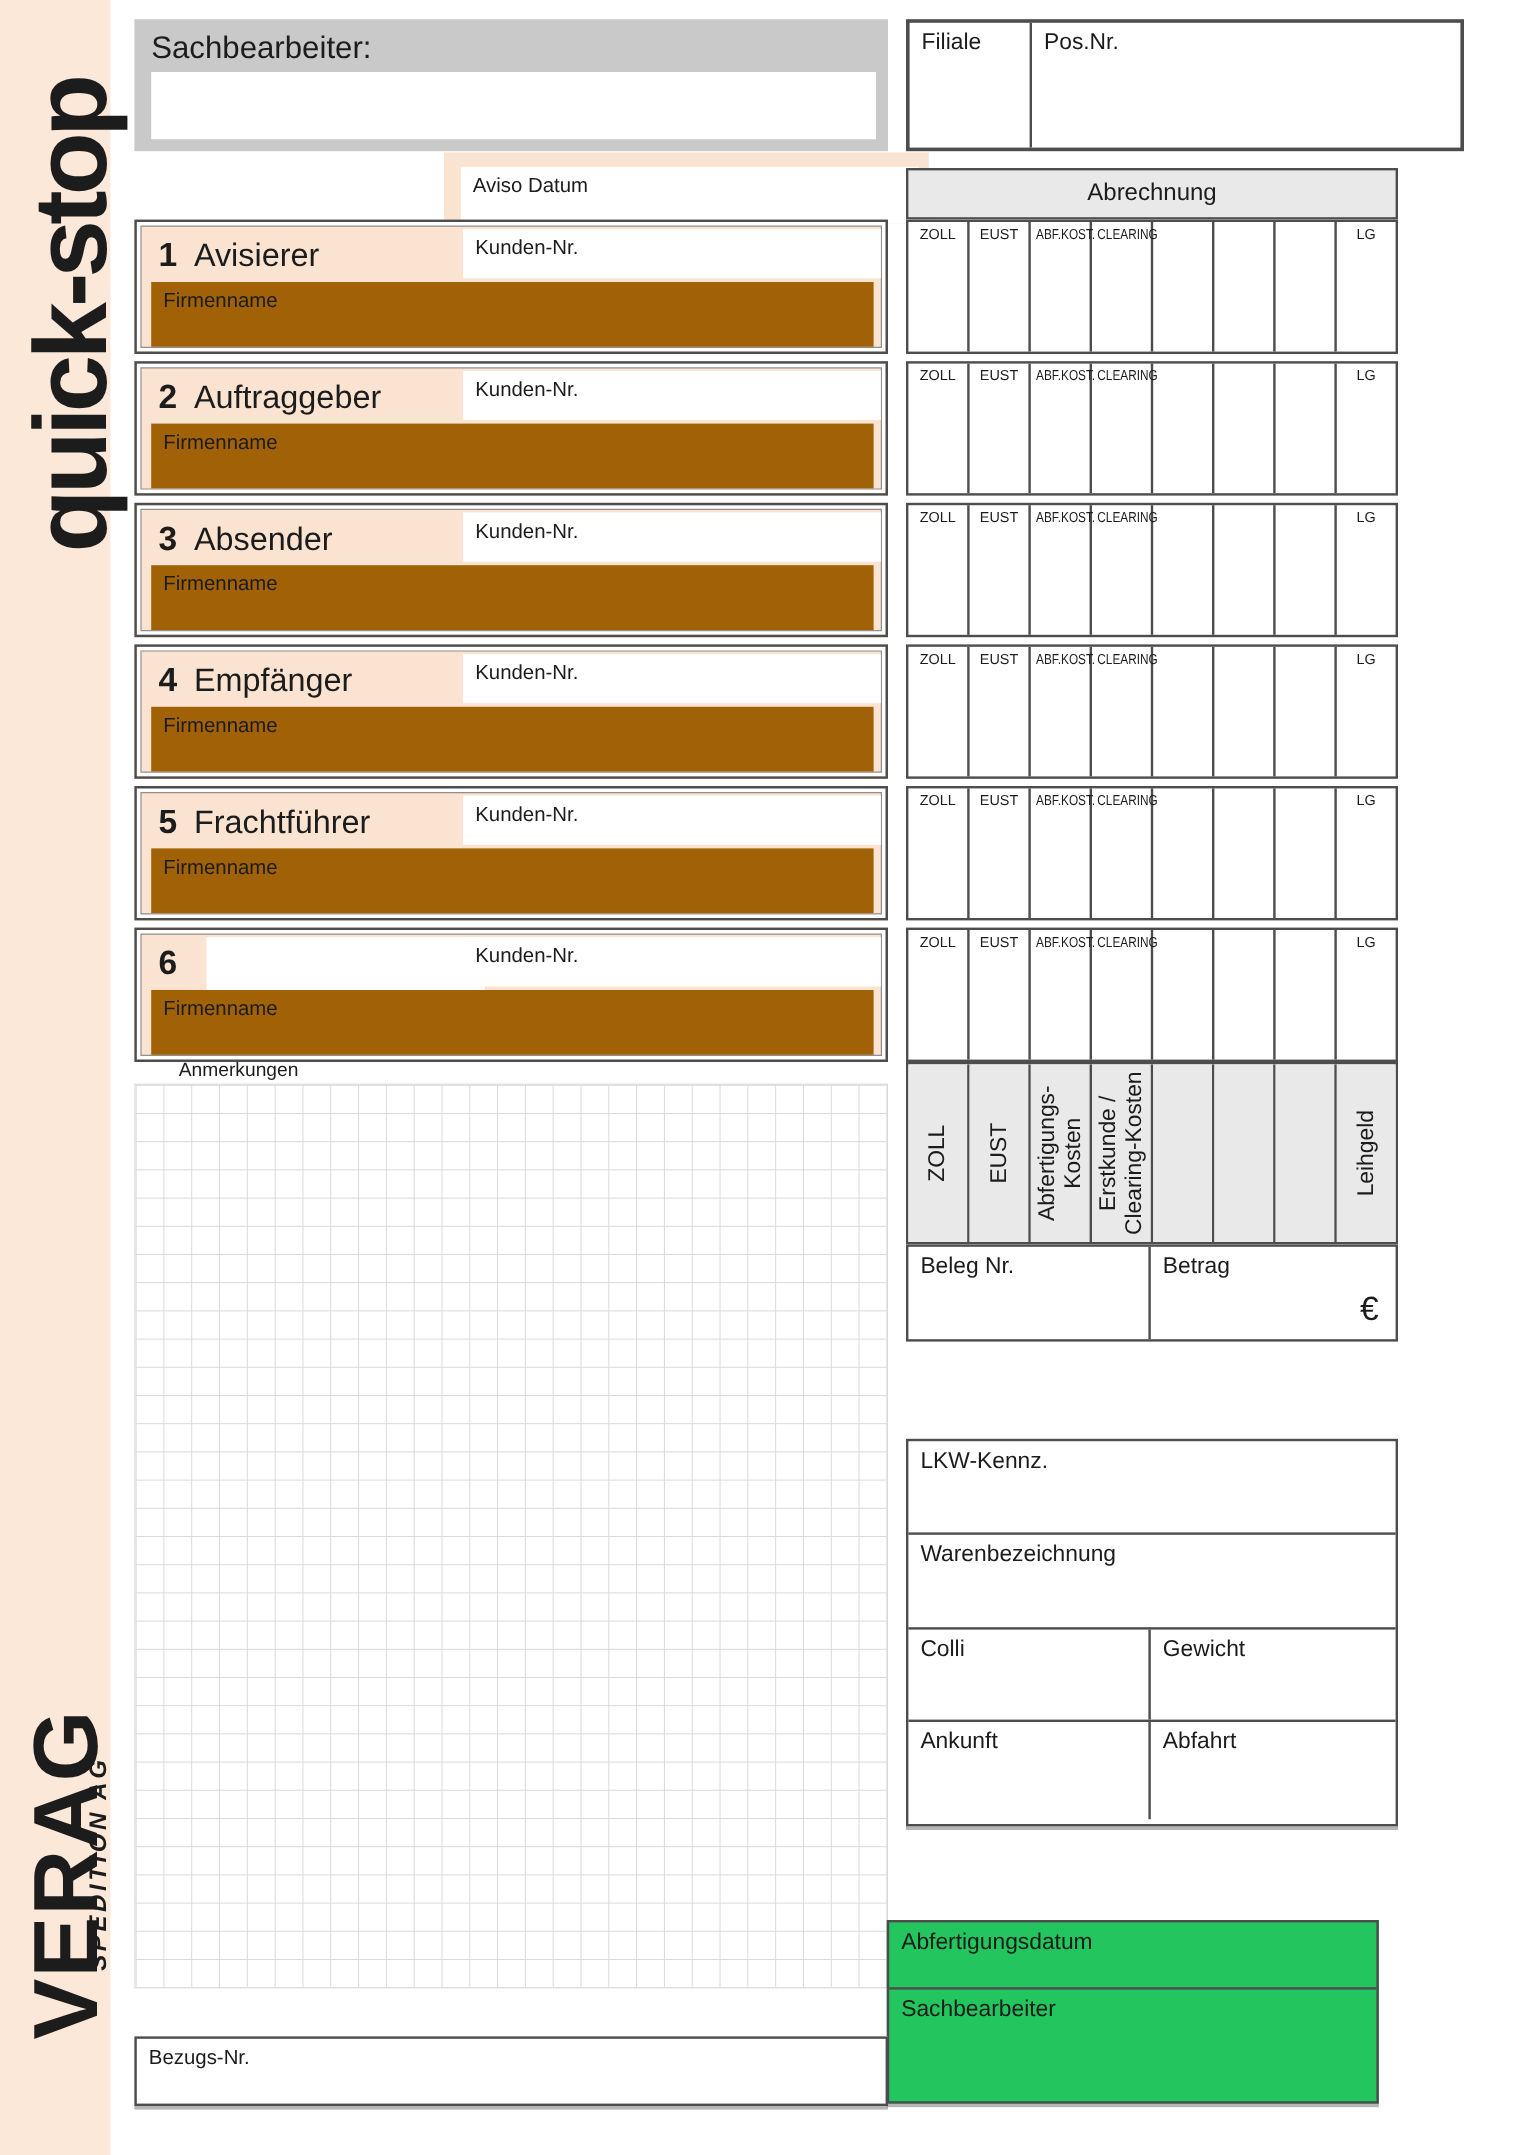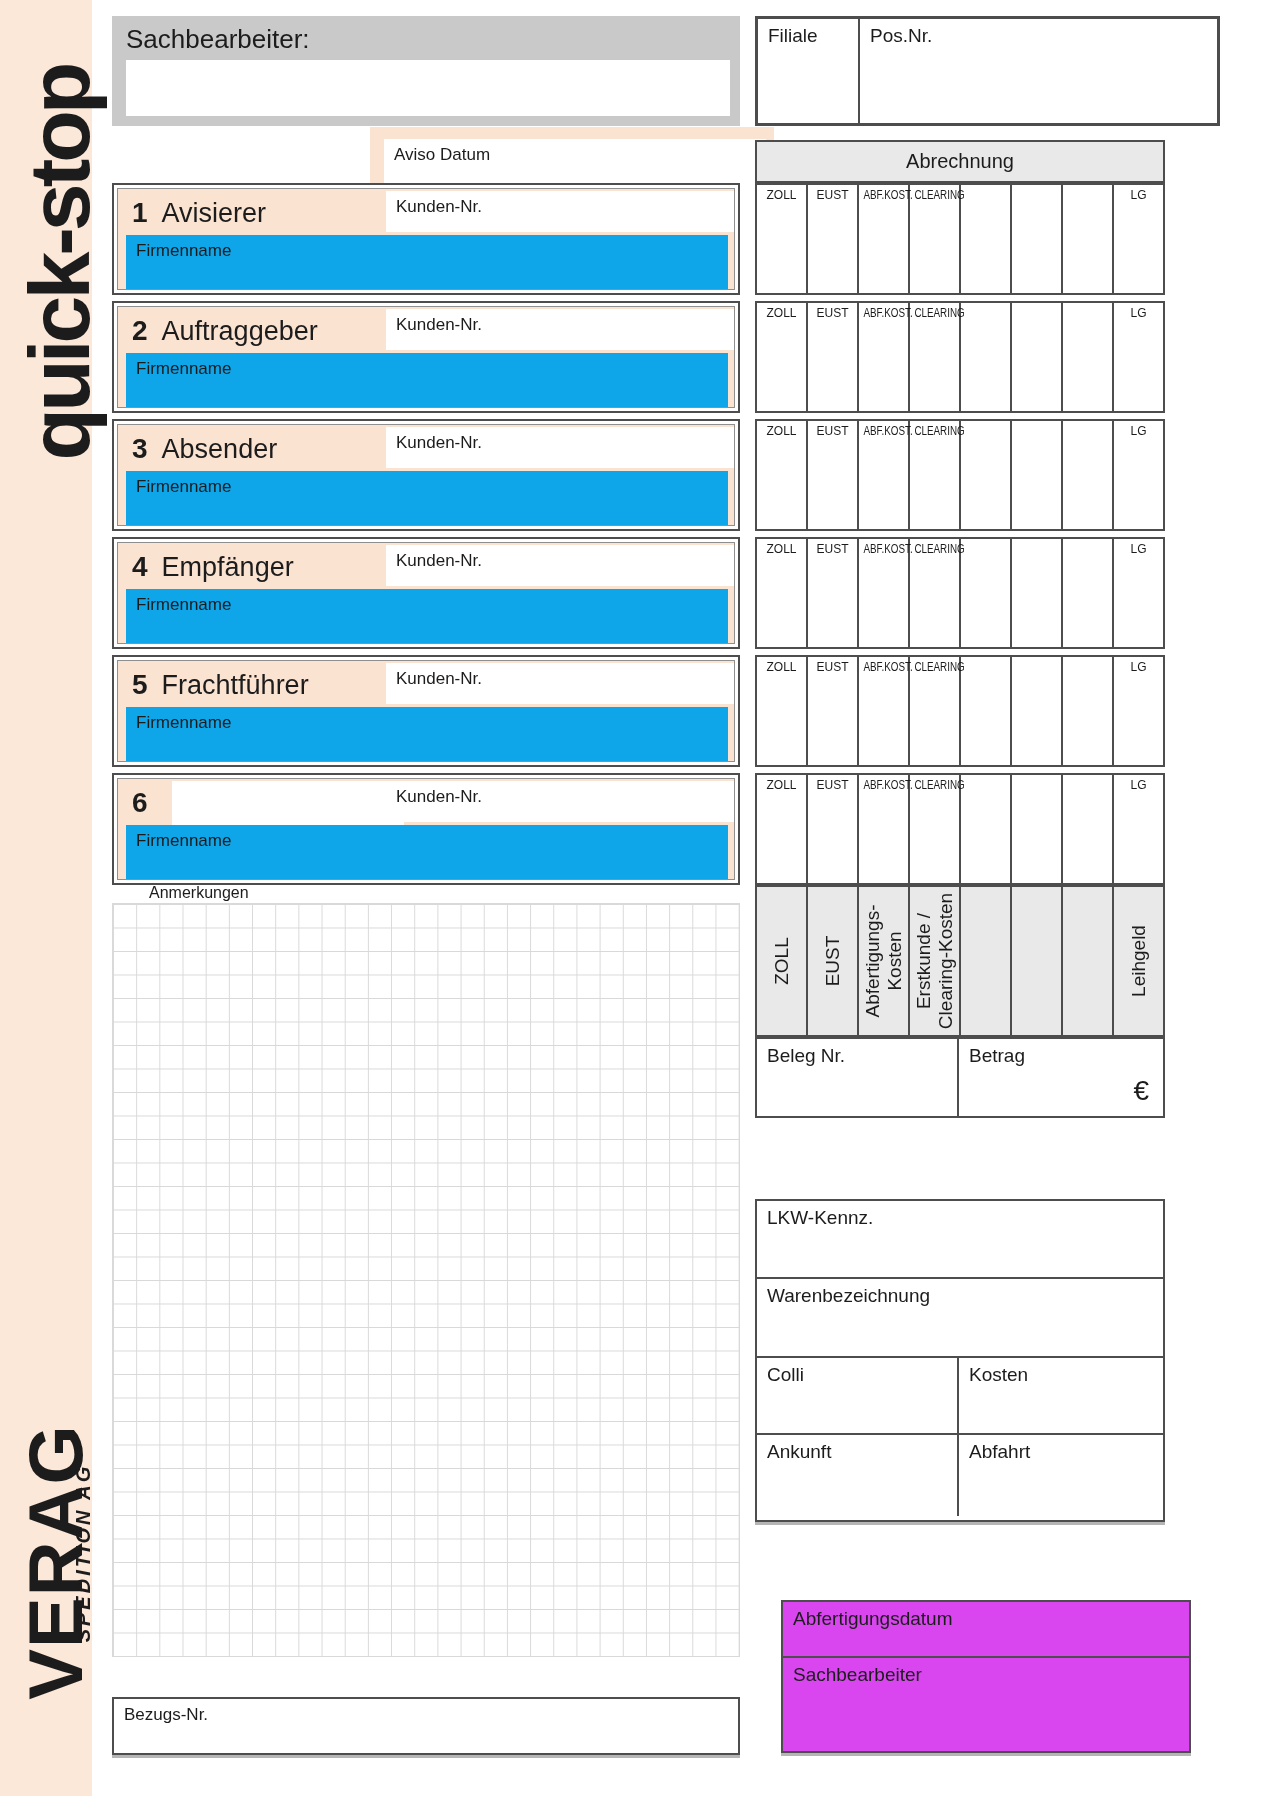--- a/index.html
+++ b/index.html
@@ -30,21 +30,21 @@
   .aviso { left:370px; top:127px; width:404px; height:59px; background:#fbe3d2; }
   .aviso-field { position:absolute; left:14px; top:12px; right:8px; bottom:0; background:#ffffff; }
   .field-label { position:absolute; left:10px; top:6px; font-size:17px; }
 
   
   .section { left:112px; width:628px; height:112px; background:#fbe3d2; border:2px solid #4d4d4d; box-shadow: inset 0 0 0 3px #ffffff, inset 0 0 0 4px #8f8f8f; }
   .sec-head { position:absolute; left:18px; top:12px; display:flex; align-items:baseline; }
   .sec-num { font-size:28px; font-weight:700; }
   .sec-label { font-size:27px; font-weight:400; margin-left:14px; }
   .kunden-box { position:absolute; left:272px; top:6px; width:348px; height:41px; background:#ffffff; }
-  .firma-box { position:absolute; left:12px; top:50px; width:602px; height:54px; background:#0ea5e9;padding-left:25px; }
+  .firma-box { position:absolute; left:12px; top:50px; width:602px; height:54px; background:#a16207;padding-left:25px; }
   .sec6-labelfield { position:absolute; left:58px; top:6px; width:232px; height:44px; background:#ffffff; }
 
   
   .abr-title { left:755px; top:140px; width:410px; height:43px; background:#e9e9e9; border:2px solid #4d4d4d; display:flex; align-items:center; justify-content:center; font-size:20px; }
   .abr-row { left:755px; width:410px; height:112px; border:2px solid #4d4d4d; background:#fff; display:flex; }
   .abr-cell { flex:1; position:relative; border-right:2px solid #4d4d4d; }
   .abr-cell:last-child { border-right:none; }
   .abr-collabel { position:absolute; left:0; right:0; top:3px; text-align:center; font-size:12px; white-space:nowrap; }
   .abr-collabel.cond { transform:scaleX(0.82); transform-origin:center; }
 
@@ -69,21 +69,21 @@
   .ship-box { left:755px; top:1199px; width:410px; height:323px; border:2px solid #4d4d4d; background:#fff; box-shadow:0 3px 0 rgba(120,120,120,0.55); }
   .ship-row { position:relative; border-bottom:2px solid #4d4d4d; }
   .ship-row:last-child { border-bottom:none; }
   .r-lkw { height:78px; }
   .r-waren { height:79px; }
   .r-colli { height:77px; display:flex; }
   .r-ank { height:81px; display:flex; }
   .half { width:202px; position:relative; border-right:2px solid #4d4d4d; }
   .half2 { flex:1; position:relative; }
 
-  .proc-box { left:781px; top:1600px; width:410px; height:153px; border:2px solid #4d4d4d; background:#d946ef; box-shadow:0 3px 0 rgba(120,120,120,0.55); }
+  .proc-box { left:739px; top:1600px; width:410px; height:153px; border:2px solid #4d4d4d; background:#22c55e; box-shadow:0 3px 0 rgba(120,120,120,0.55); }
   .r-datum { height:56px; }
   .r-sach { height:93px; }
 
   .bezug-box { left:112px; top:1697px; width:628px; height:58px; border:2px solid #4d4d4d; background:#fff; box-shadow:0 3px 0 rgba(120,120,120,0.55); }
 </style>
 </head>
 <body>
 
 <aside class="abs sidebar">
   <div class="vtext quickstop">quick-stop</div>
@@ -353,21 +353,21 @@
     <span class="box-label">LKW-Kennz.</span>
   </div>
   <div class="ship-row r-waren">
     <span class="box-label">Warenbezeichnung</span>
   </div>
   <div class="ship-row r-colli">
     <div class="half">
         <span class="box-label">Colli</span>
       </div>
     <div class="half2">
-        <span class="box-label">Kosten</span>
+        <span class="box-label">Gewicht</span>
       </div>
   </div>
   <div class="ship-row r-ank">
     <div class="half">
         <span class="box-label">Ankunft</span>
       </div>
     <div class="half2">
         <span class="box-label">Abfahrt</span>
       </div>
   </div>

